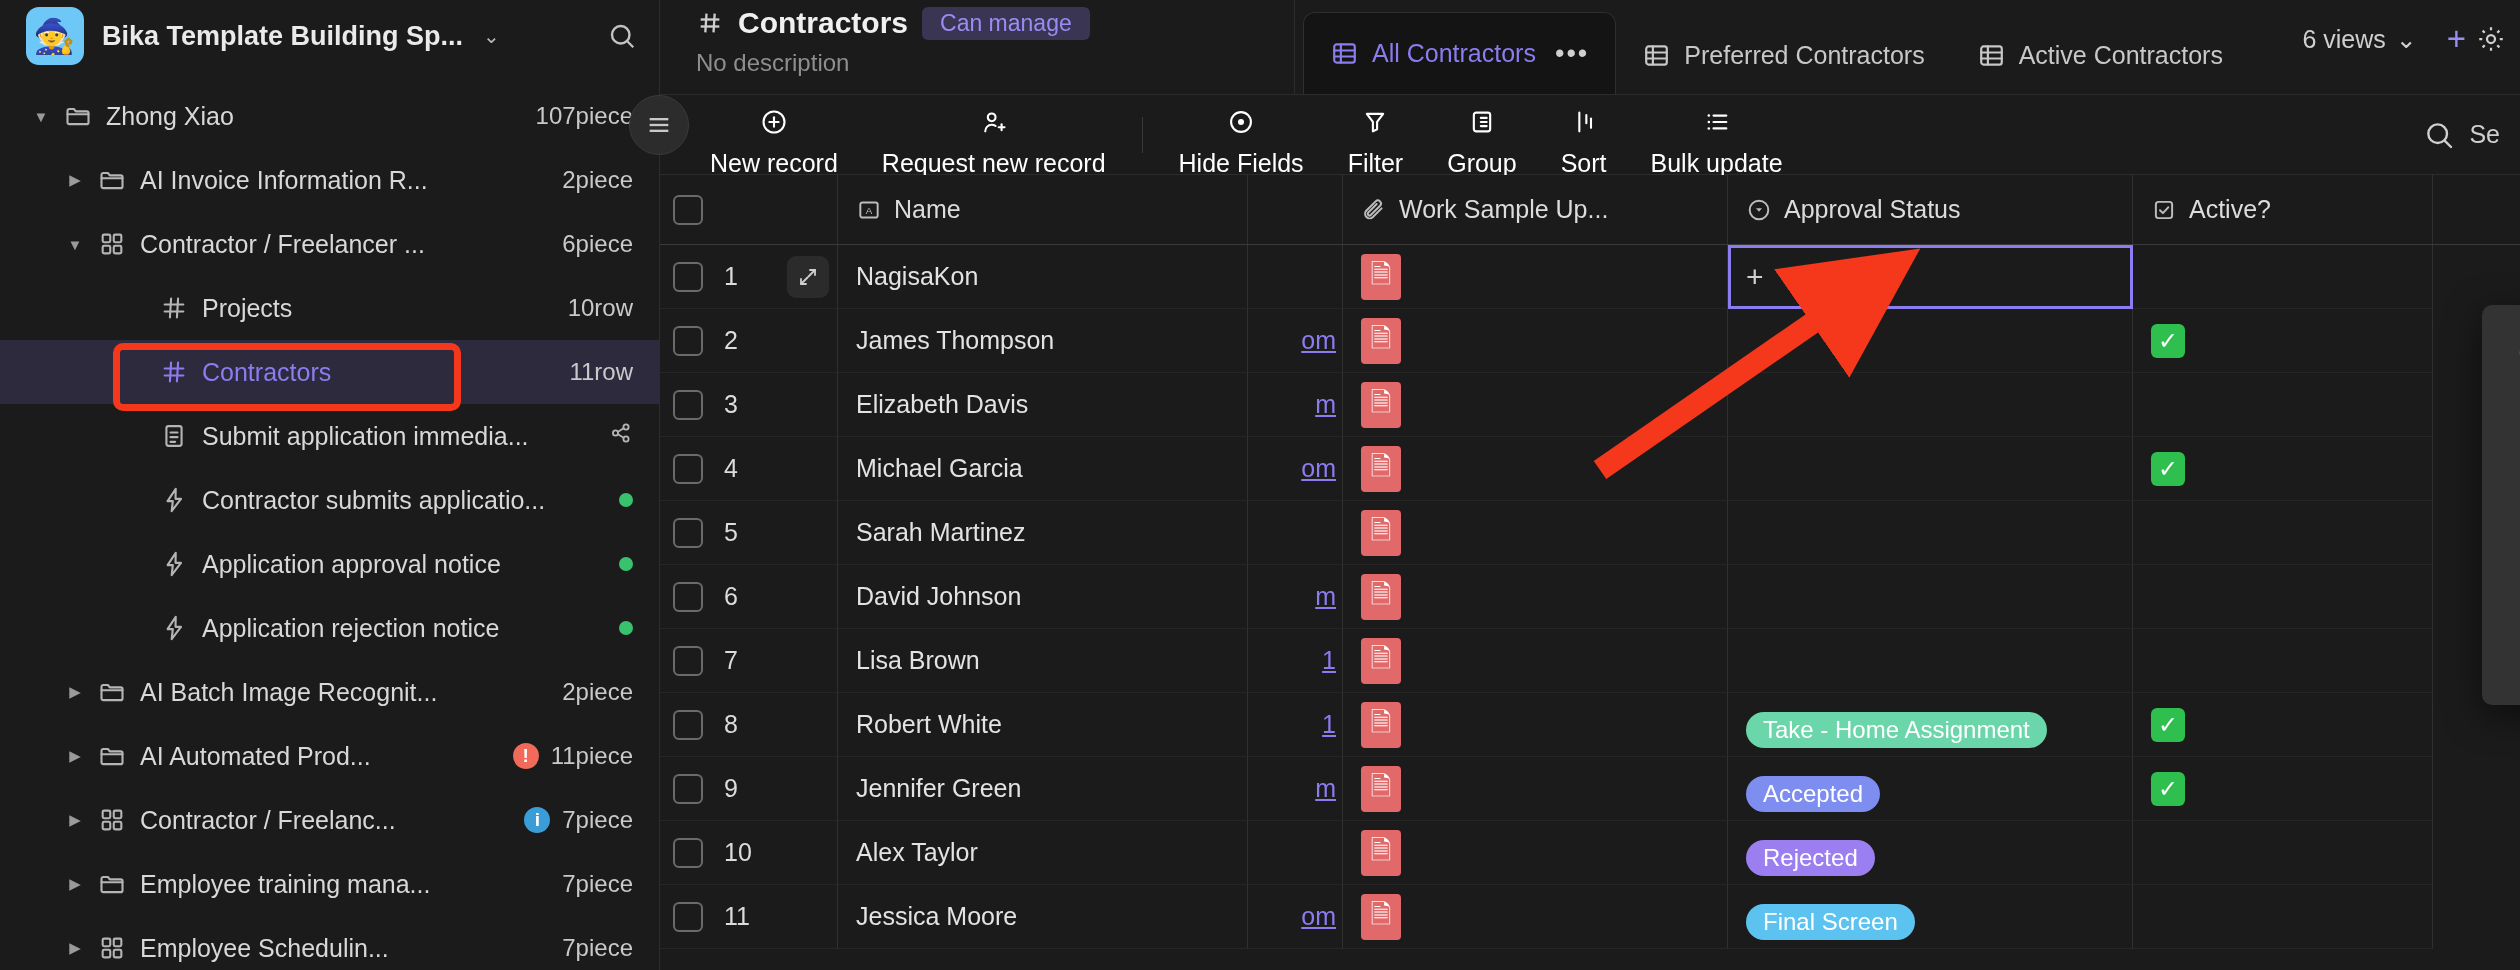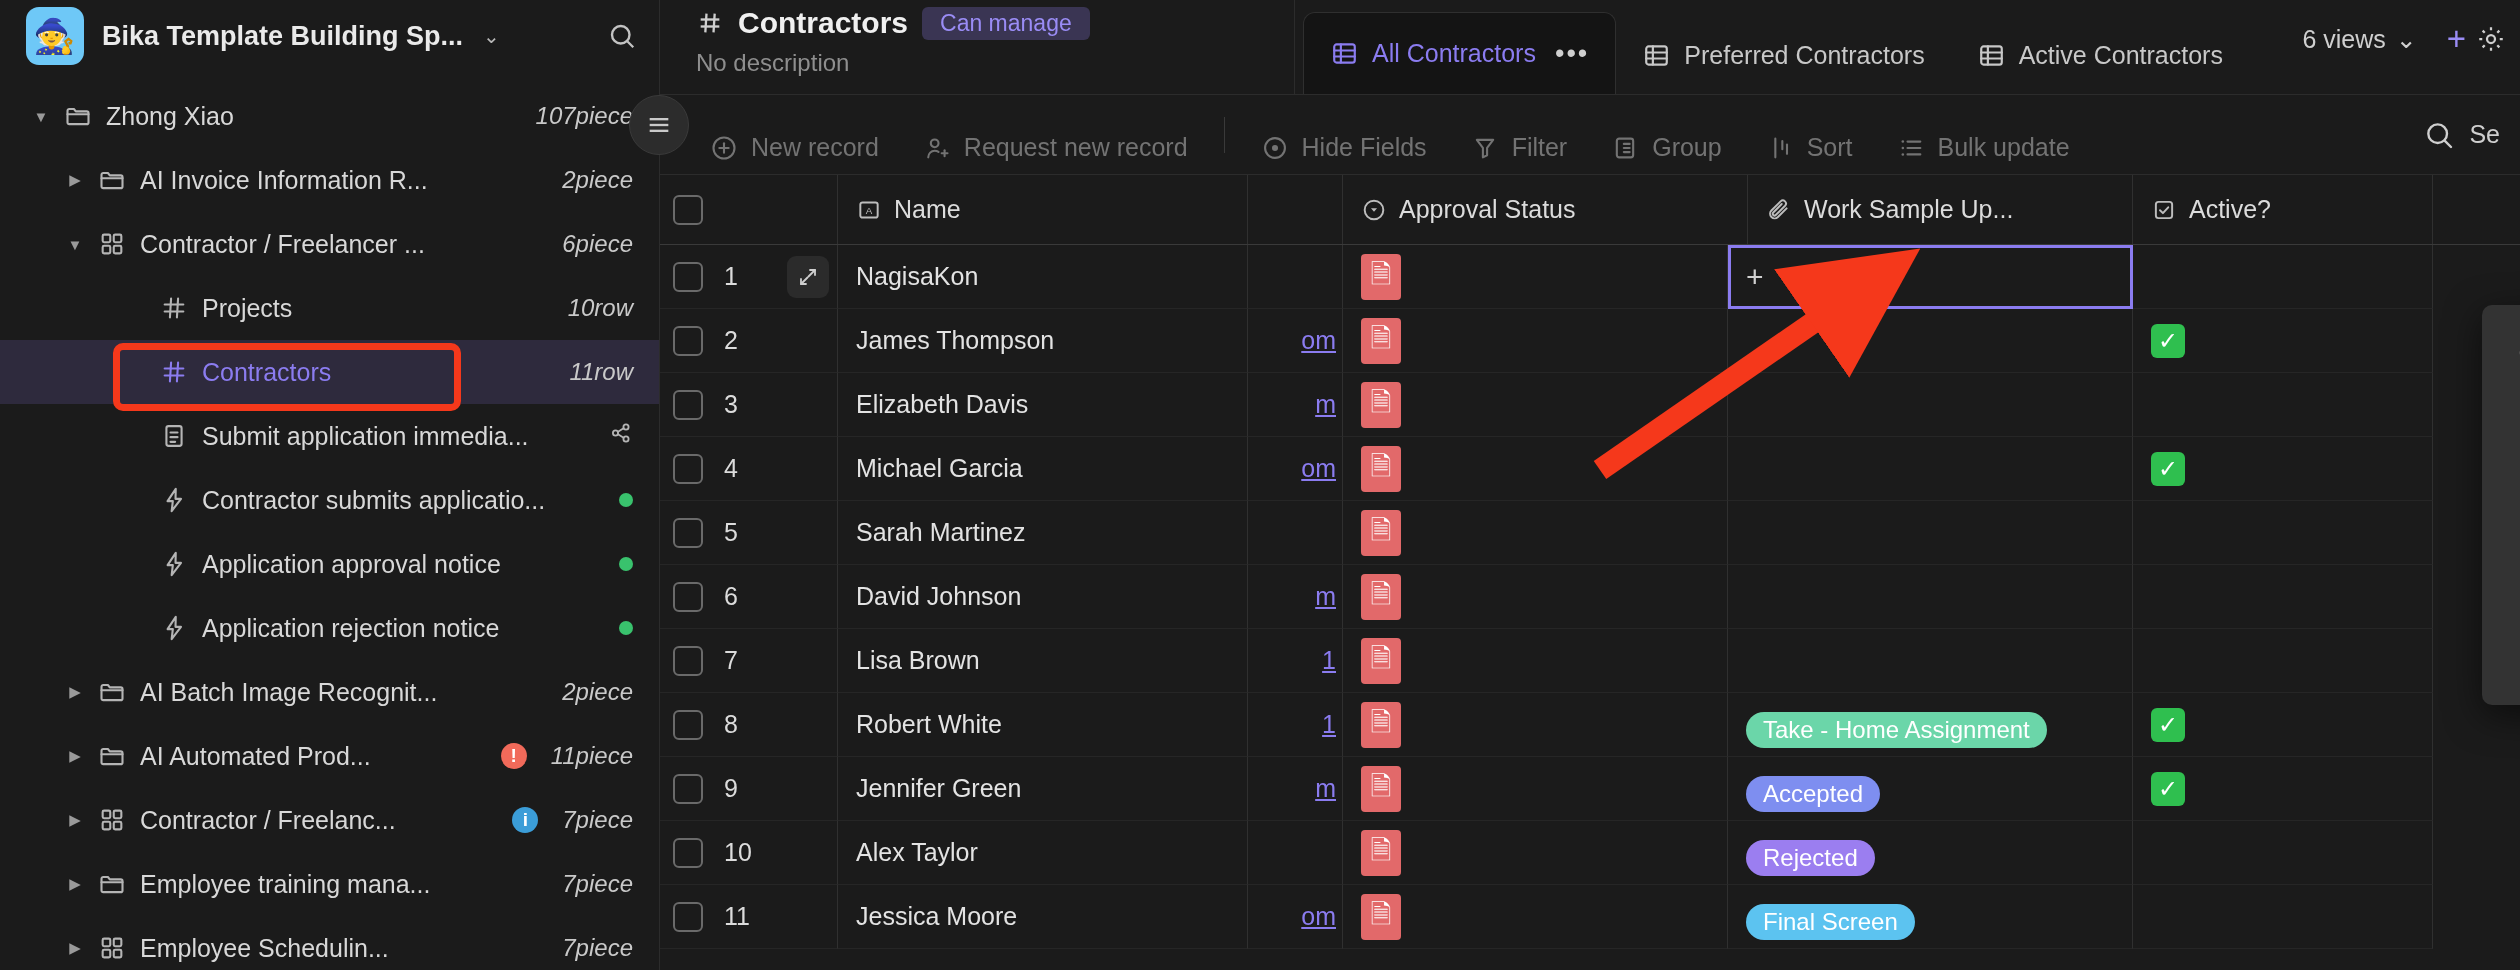--- a/index.html
+++ b/index.html
@@ -47,21 +47,21 @@
   }
   .tree-row .ticon {
     width: 40px; flex: 0 0 40px; display:flex; align-items:center; justify-content:center;
     color: #b5b5b5;
   }
   .tree-row .tlabel {
     white-space: nowrap; overflow: hidden; text-overflow: ellipsis;
     padding-left: 8px; flex: 1 1 auto; min-width: 0;
   }
   .tree-row .tcount {
-    margin-left: 24px; color: #c9c9c9; font-size: 24px; white-space: nowrap; flex: 0 0 auto; font-style: italic;
+    margin-left: 12px; color: #c9c9c9; font-size: 24px; white-space: nowrap; flex: 0 0 auto;
   }
   .tree-row .tdot {
     width: 14px; height: 14px; border-radius: 50%; background: #39c26d; margin-left: 14px; flex:0 0 14px;
   }
   .tree-row .tshare { margin-left: 12px; color: #b5b5b5; }
   .tree-row .tbadge-warn {
     width: 26px; height: 26px; border-radius: 50%; background:#f16a5a; color:#fff;
     font-size:19px; font-weight:bold; display:flex; align-items:center; justify-content:center;
     margin-left: 14px; flex:0 0 26px;
   }
@@ -119,22 +119,22 @@
     padding: 0 20px 0 26px; white-space:nowrap; height:78px;
   }
   .views-plus { color:#9a8cf5; font-size:33px; padding: 0 10px; height:78px; display:flex; align-items:center;}
   .views-gear { color:#cfcfcf; padding-right: 14px; height:78px; display:flex; align-items:center;}
 
   .toolbar {
     height: 80px; display:flex; align-items:center; gap: 0; padding-left: 28px;
     border-bottom: 1px solid #2c2c2c; background:#1b1b1b;
   }
   .tool-btn {
-    display:flex; align-items:flex-end; gap: 13px; font-size: 25px; color:#737373;
-    padding: 0 22px; height: 54px; border-radius: 8px; cursor:pointer; white-space:nowrap;
+    display:flex; align-items:center; gap: 13px; font-size: 25px; color:#ffffff;
+    padding: 0 22px; height: 54px; border-radius: 8px; cursor:pointer; white-space:nowrap;flex-direction:column;
   }
   .tool-sep { width:1px; height: 36px; background:#3a3a3a; margin: 0 14px; }
   .tool-search {
     margin-left: auto; display:flex; align-items:center; gap: 14px; color:#cfcfcf;
     padding-right: 20px; font-size: 25px;
   }
 
   
   .grid { position: relative; background:#1b1b1b; }
   .grid-row { display:flex; height: 64px; align-items: stretch; }
@@ -564,36 +564,36 @@
           <div class="cell c-name hdr">
             <span class="hicon">
               <svg width="26" height="26" viewBox="0 0 24 24" fill="none" stroke="currentColor" stroke-width="1.8" stroke-linecap="round" stroke-linejoin="round">
                 <rect x="4" y="5" width="16" height="14" rx="2"></rect>
                 <text x="12" y="16" font-size="9" text-anchor="middle" fill="currentColor" stroke="none" font-family="Liberation Sans">A</text>
               </svg>
             </span>
             <span>Name</span>
           </div>
           <div class="cell c-email hdr"></div>
+          <div class="cell c-work hdr">
+            <span class="hicon">
+              <svg width="26" height="26" viewBox="0 0 24 24" fill="none" stroke="currentColor" stroke-width="1.8" stroke-linecap="round" stroke-linejoin="round">
+                <path d="M19 10.5 11 18.5a4.2 4.2 0 0 1-6-6l8.5-8.5a2.9 2.9 0 0 1 4.1 4.1L9 16.6a1.6 1.6 0 0 1-2.3-2.3l7.8-7.8"></path>
+              </svg>
+            </span>
+            <span>Work Sample Up...</span>
+          </div>
           <div class="cell c-appr hdr">
             <span class="hicon">
               <svg width="26" height="26" viewBox="0 0 24 24" fill="none" stroke="currentColor" stroke-width="1.8" stroke-linecap="round" stroke-linejoin="round">
                 <circle cx="12" cy="12" r="8.6"></circle>
                 <path d="M9.2 10.4 12 13.6l2.8-3.2z" fill="currentColor" stroke="none"></path>
               </svg>
             </span>
             <span>Approval Status</span>
-          </div>
-          <div class="cell c-work hdr">
-            <span class="hicon">
-              <svg width="26" height="26" viewBox="0 0 24 24" fill="none" stroke="currentColor" stroke-width="1.8" stroke-linecap="round" stroke-linejoin="round">
-                <path d="M19 10.5 11 18.5a4.2 4.2 0 0 1-6-6l8.5-8.5a2.9 2.9 0 0 1 4.1 4.1L9 16.6a1.6 1.6 0 0 1-2.3-2.3l7.8-7.8"></path>
-              </svg>
-            </span>
-            <span>Work Sample Up...</span>
           </div>
           <div class="cell c-act hdr">
             <span class="hicon">
               <svg width="26" height="26" viewBox="0 0 24 24" fill="none" stroke="currentColor" stroke-width="1.8" stroke-linecap="round" stroke-linejoin="round">
                 <rect x="4.5" y="4.5" width="15" height="15" rx="2.4"></rect>
                 <path d="M8.3 12.2 11 14.9l4.9-5.4"></path>
               </svg>
             </span>
             <span>Active?</span>
           </div>

